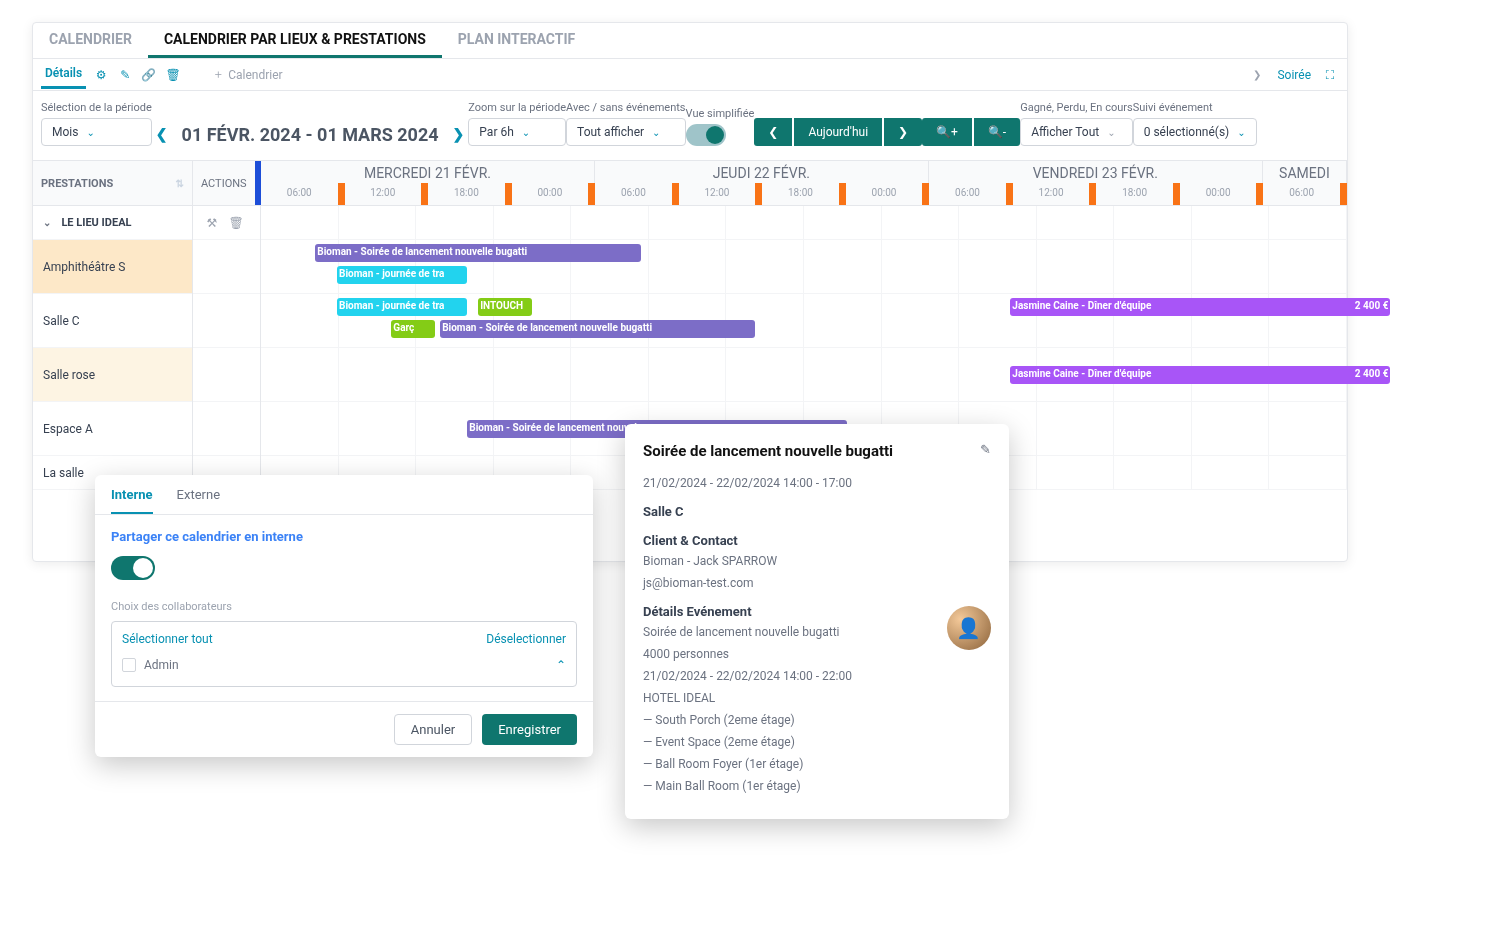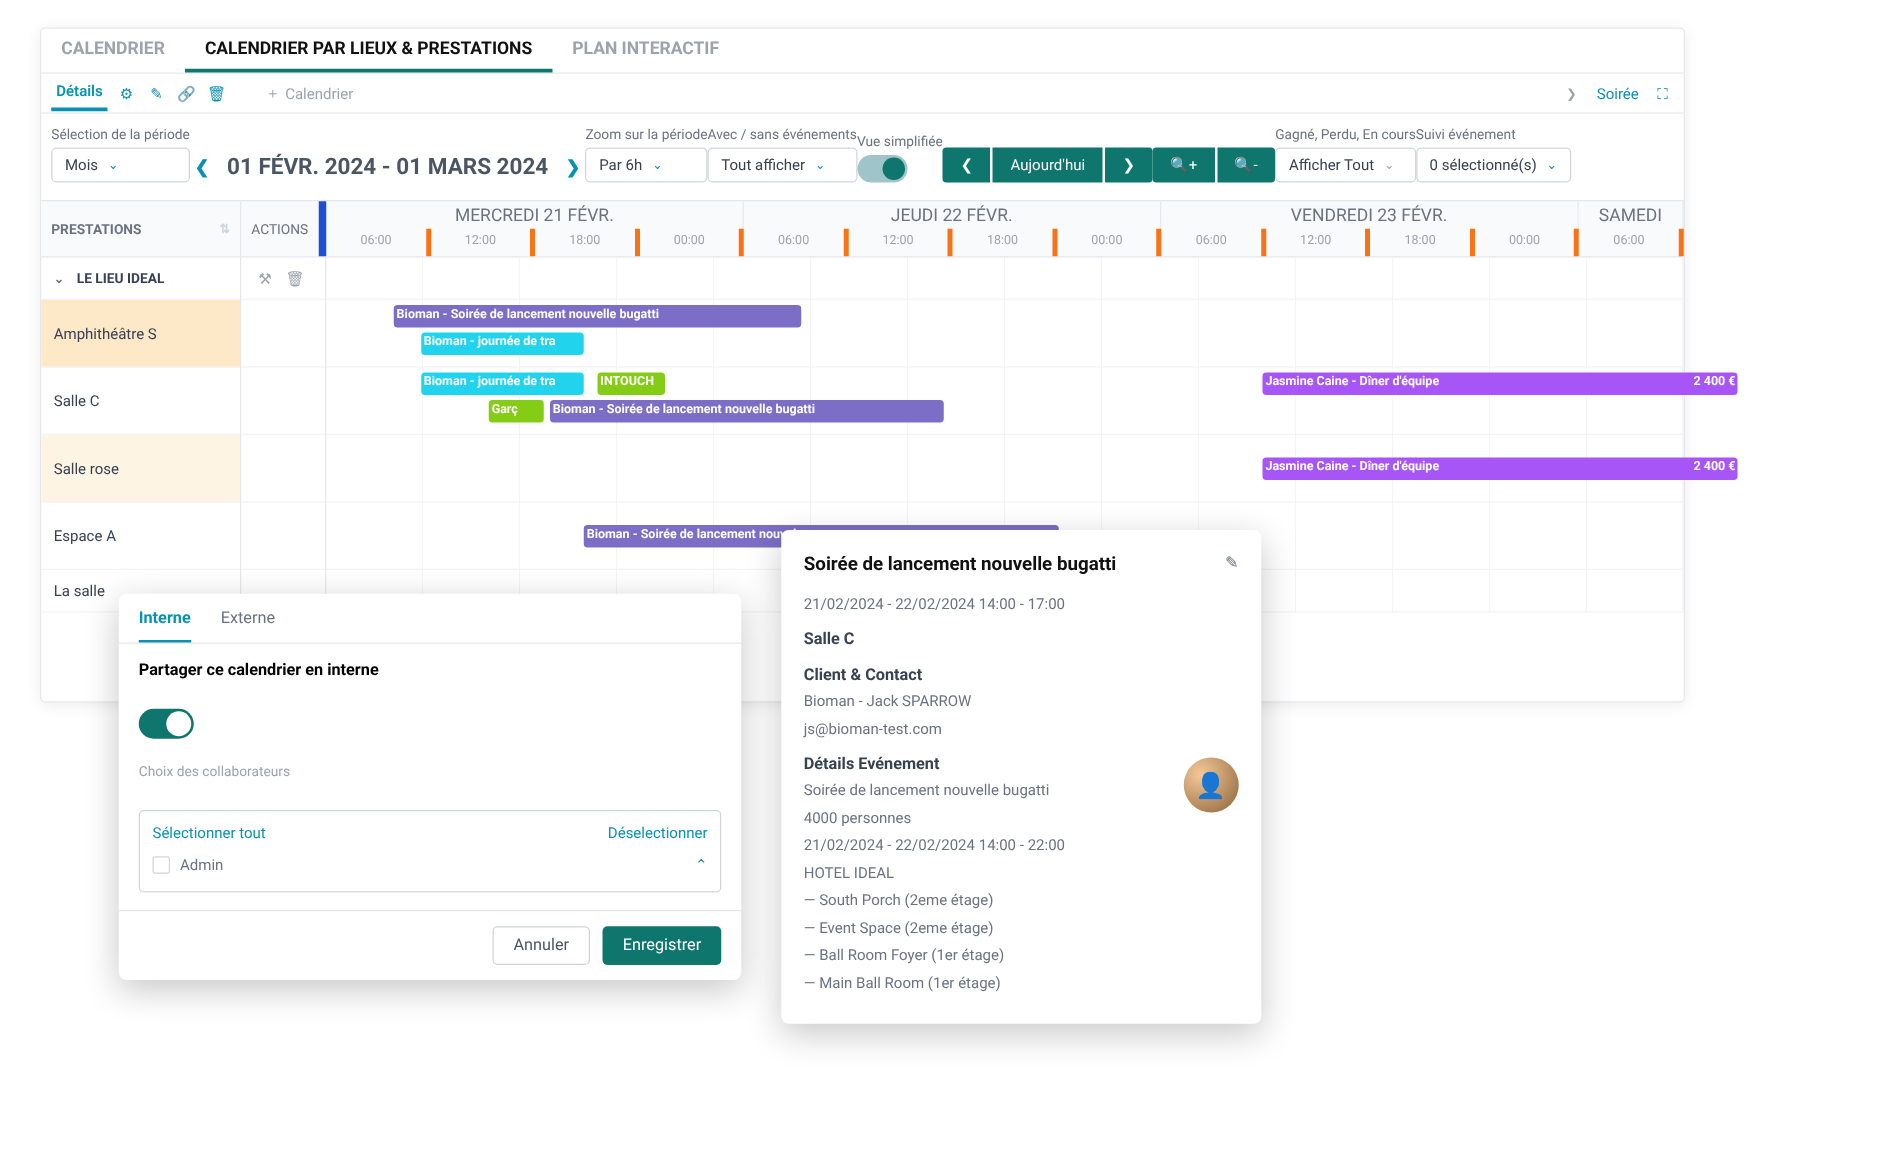--- a/index.html
+++ b/index.html
@@ -27,44 +27,44 @@
 .btn-group .btn-teal{border-radius:0}
 .btn-group .btn-teal:first-child{border-radius:3px 0 0 3px}
 .btn-group .btn-teal:last-child{border-radius:0 3px 3px 0}
 .grid-head{display:flex;border-top:1px solid #e5e7eb;border-bottom:1px solid #e5e7eb;background:#f9fafb}
 .col-prest{width:160px;border-right:1px solid #e5e7eb;padding:8px;font-size:11px;font-weight:700;color:#6b7280;display:flex;align-items:center}
 .col-act{width:68px;border-right:6px solid #1d4ed8;padding:8px;font-size:11px;font-weight:400;color:#6b7280;display:flex;align-items:center}
 .col-days{flex:1;display:flex;flex-direction:column}
 .days-row{display:flex;height:22px}
 .day-cell{flex:1;text-align:center;font-size:14px;color:#6b7280;border-right:1px solid #e5e7eb;padding-top:4px}
 .hours-row{display:flex;height:22px}
-.hour-cell{flex:1;text-align:center;font-size:10px;color:#9ca3af;border-right:4px solid #f97316;padding-top:4px}
+.hour-cell{flex:1;text-align:center;font-size:10px;color:#9ca3af;border-right:7px solid #f97316;padding-top:4px}
 .grid-body{display:flex}
 .rows-left{width:160px;border-right:1px solid #e5e7eb}
 .rows-act{width:68px;border-right:1px solid #e5e7eb}
 .row-cell{height:34px;border-bottom:1px solid #f3f4f6;padding:8px 10px;font-size:12px;color:#374151;display:flex;align-items:center;gap:6px}
 .row-cell.alt{background:#fde8c8}
 .row-cell.light{background:#fdf4e3}
 .row-cell.head{font-weight:700;font-size:11px}
 .timeline{flex:1;position:relative;background:repeating-linear-gradient(to right,transparent,transparent calc(100%/14 - 1px),#f3f4f6 calc(100%/14 - 1px),#f3f4f6 calc(100%/14))}
 .tl-row{height:34px;border-bottom:1px solid #f3f4f6;position:relative}
 .event{position:absolute;height:18px;border-radius:3px;color:#fff;font-size:10px;font-weight:700;padding:2px 2px;white-space:nowrap;overflow:hidden}
 .ev-purple{background:#7c6dc7}
 .ev-cyan{background:#22d3ee}
 .ev-green{background:#84cc16}
 .ev-magenta{background:#a855f7}
 .share-modal{position:absolute;left:95px;top:475px;width:498px;background:#fff;border-radius:6px;box-shadow:0 8px 28px rgba(0,0,0,.22);padding:0}
 .sm-tabs{display:flex;padding:12px 16px 0;gap:24px;border-bottom:1px solid #e5e7eb}
 .sm-tab{padding-bottom:10px;font-size:13px;color:#6b7280;cursor:pointer}
 .sm-tab.active{color:#0891b2;font-weight:700;border-bottom:2px solid #0891b2}
 .sm-body{padding:14px 16px}
-.sm-title{font-weight:700;color:#000000;font-size:13px;margin-bottom:23px}
+.sm-title{font-weight:700;color:#3b82f6;font-size:13px;margin-bottom:12px}
 .sm-toggle{width:44px;height:24px;background:#0f766e;border-radius:12px;position:relative;cursor:pointer;margin-bottom:20px}
 .sm-toggle::after{content:"";position:absolute;width:20px;height:20px;background:#fff;border-radius:50%;top:2px;right:2px}
-.sm-label{font-size:11px;color:#9ca3af;margin-bottom:24px}
+.sm-label{font-size:11px;color:#9ca3af;margin-bottom:8px}
 .sm-box{border:1px solid #d1d5db;border-radius:4px;padding:10px}
 .sm-box-head{display:flex;justify-content:space-between;font-size:12px;margin-bottom:8px}
 .sm-link{color:#0891b2;cursor:pointer}
 .sm-row{display:flex;align-items:center;justify-content:space-between;font-size:12px;color:#6b7280;padding:4px 0}
 .sm-cb{width:14px;height:14px;border:1px solid #d1d5db;border-radius:2px;margin-right:8px}
 .sm-foot{display:flex;justify-content:flex-end;gap:10px;padding:12px 16px;border-top:1px solid #e5e7eb}
 .btn-outline{border:1px solid #d1d5db;background:#fff;color:#4b5563;padding:7px 16px;border-radius:4px;font-size:13px;cursor:pointer}
 .btn-primary{background:#0f766e;color:#fff;border:none;padding:7px 16px;border-radius:4px;font-size:13px;cursor:pointer}
 .detail-modal{position:absolute;left:625px;top:424px;width:384px;background:#fff;border-radius:6px;box-shadow:0 8px 28px rgba(0,0,0,.22);padding:18px}
 .dm-head{display:flex;justify-content:space-between;align-items:flex-start;margin-bottom:16px}

